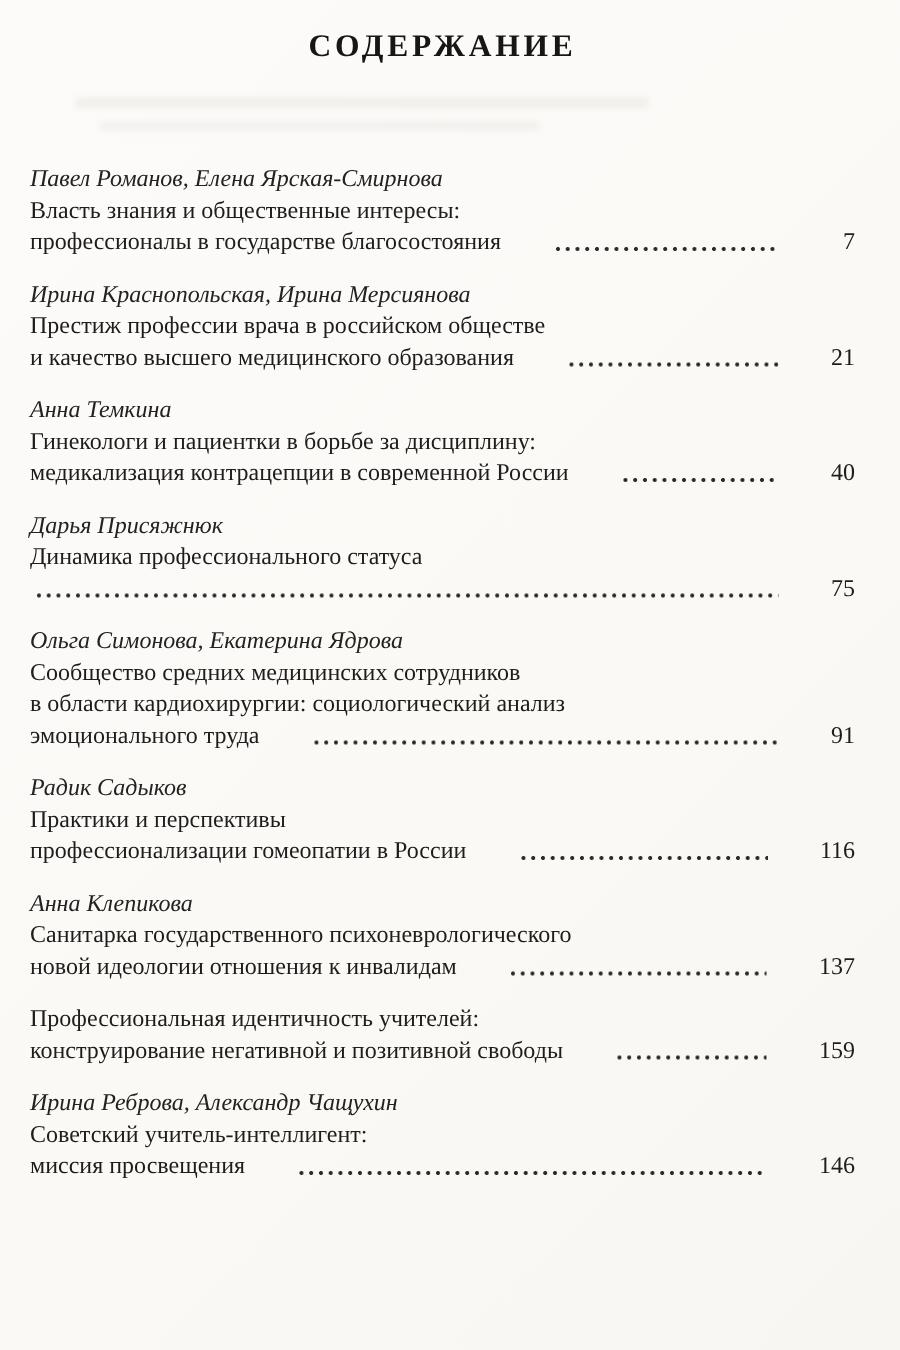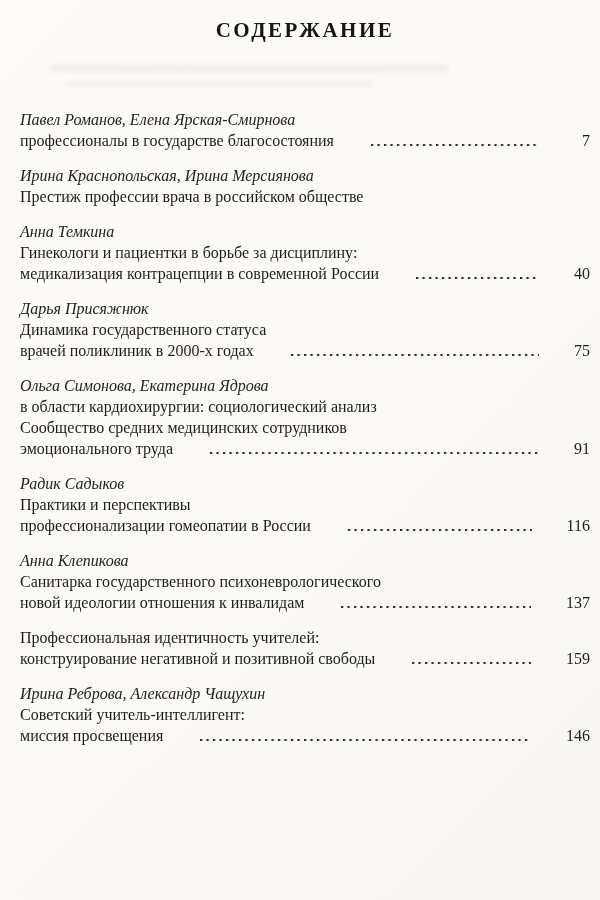--- a/index.html
+++ b/index.html
@@ -6,21 +6,21 @@
     margin: 0;
     padding: 0;
     background: #fbfaf7;
   }
   .page {
     position: relative;
     width: 600px;
     height: 900px;
     background: linear-gradient(135deg, #fcfbf9 0%, #faf9f6 60%, #f7f6f2 100%);
     box-sizing: border-box;
-    padding: 18px 10px 0 20px;
+    padding: 18px 30px 0 20px;
     overflow: hidden;
     font-family: "Liberation Serif", "DejaVu Serif", serif;
     color: #1e1d1b;
   }
   .toc-title {
     margin: 0 0 16px 0;
     text-align: center;
     font-size: 21px;
     font-weight: bold;
     letter-spacing: 2.5px;
@@ -71,52 +71,57 @@
 </style>
 </head>
 <body>
 
 <div class="page">
   <h1 class="toc-title">СОДЕРЖАНИЕ</h1>
   <div class="ghost"></div>
   <div class="entries" id="entries">
       <div class="entry">
         <div class="authors">Павел Романов, Елена Ярская-Смирнова</div>
+        <div class="line"><span class="t">Власть знания и общественные интересы:</span></div>
         <div class="line last">
           <span class="t">профессионалы в государстве благосостояния</span>
           <span class="dots"></span>
           <span class="pg">7</span>
         </div>
       </div>
       <div class="entry">
         <div class="authors">Ирина Краснопольская, Ирина Мерсиянова</div>
         <div class="line"><span class="t">Престиж профессии врача в российском обществе</span></div>
+        <div class="line last">
+          <span class="t">и качество высшего медицинского образования</span>
+          <span class="dots"></span>
+          <span class="pg">21</span>
+        </div>
       </div>
       <div class="entry">
         <div class="authors">Анна Темкина</div>
         <div class="line"><span class="t">Гинекологи и пациентки в борьбе за дисциплину:</span></div>
         <div class="line last">
           <span class="t">медикализация контрацепции в современной России</span>
           <span class="dots"></span>
           <span class="pg">40</span>
         </div>
       </div>
       <div class="entry">
         <div class="authors">Дарья Присяжнюк</div>
-        <div class="line"><span class="t">Динамика государственного статуса</span></div>
+        <div class="line"><span class="t">Динамика профессионального статуса</span></div>
         <div class="line last">
-          <span class="t">врачей поликлиник в 2000-х годах</span>
           <span class="dots"></span>
           <span class="pg">75</span>
         </div>
       </div>
       <div class="entry">
         <div class="authors">Ольга Симонова, Екатерина Ядрова</div>
+        <div class="line"><span class="t">Сообщество средних медицинских сотрудников</span></div>
         <div class="line"><span class="t">в области кардиохирургии: социологический анализ</span></div>
-        <div class="line"><span class="t">Сообщество средних медицинских сотрудников</span></div>
         <div class="line last">
           <span class="t">эмоционального труда</span>
           <span class="dots"></span>
           <span class="pg">91</span>
         </div>
       </div>
       <div class="entry">
         <div class="authors">Радик Садыков</div>
         <div class="line"><span class="t">Практики и перспективы</span></div>
         <div class="line last">

